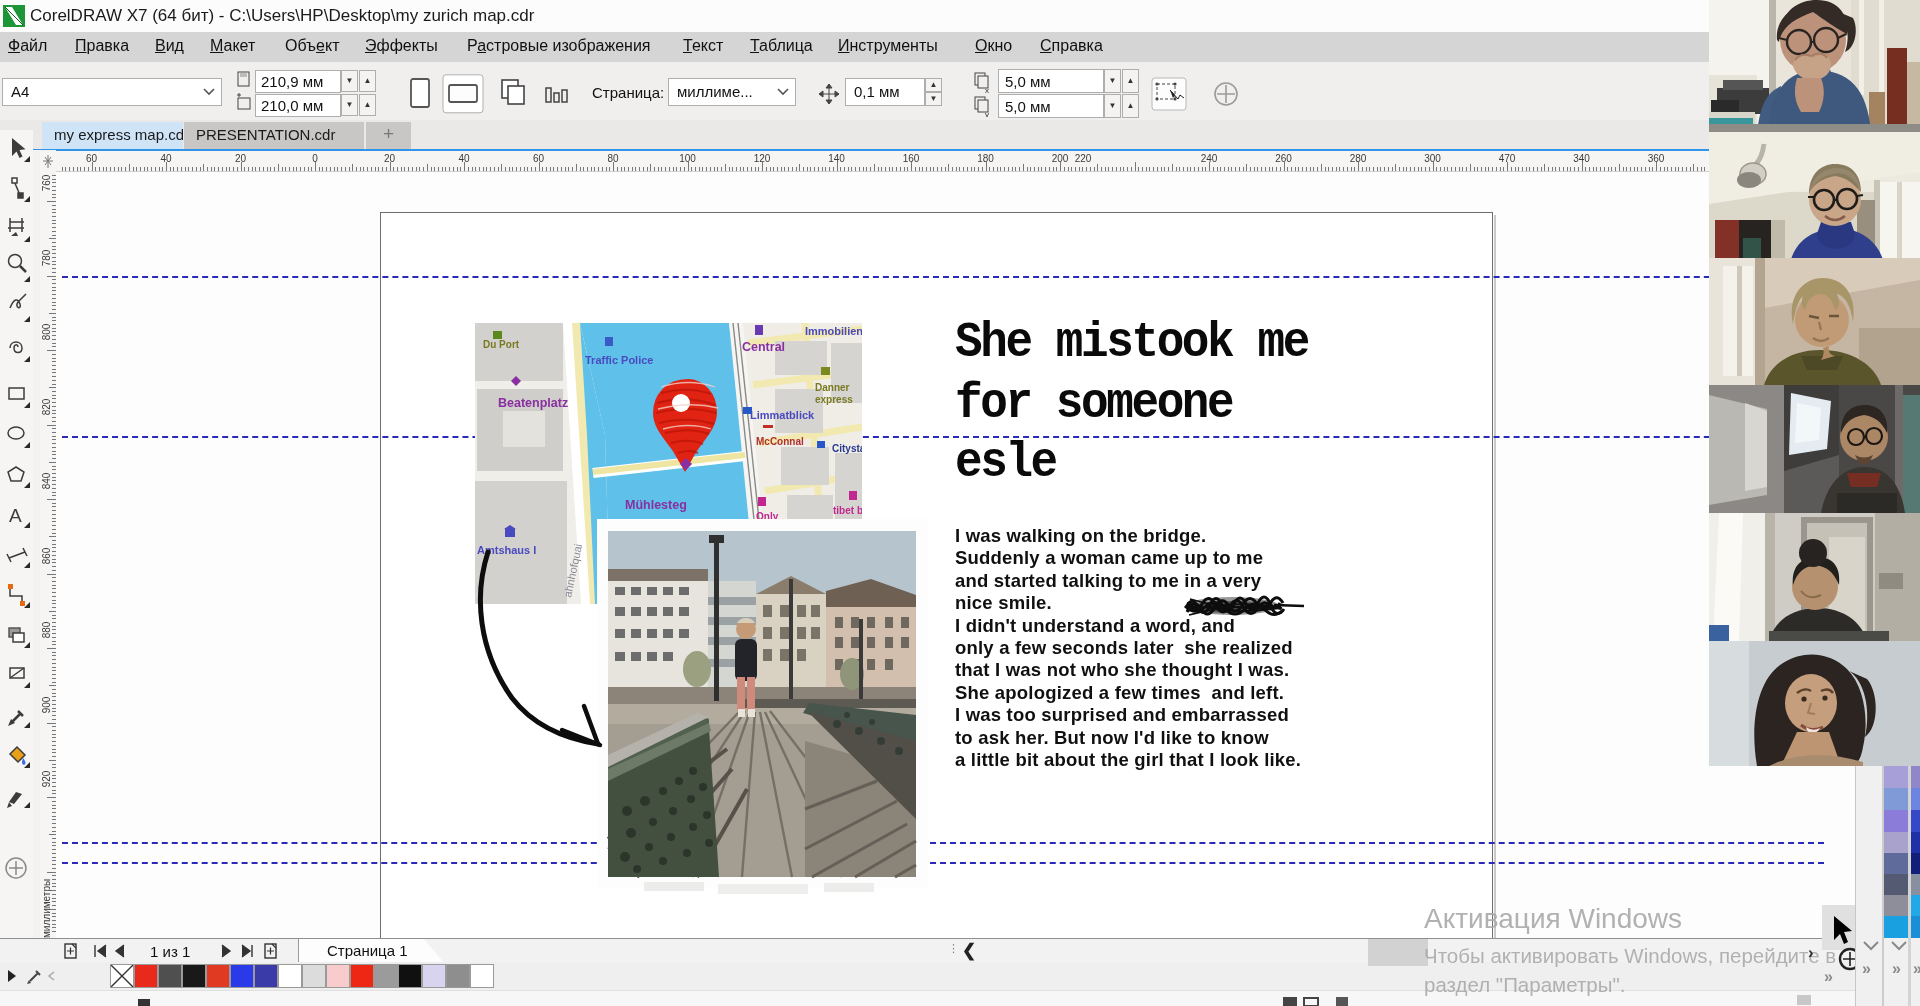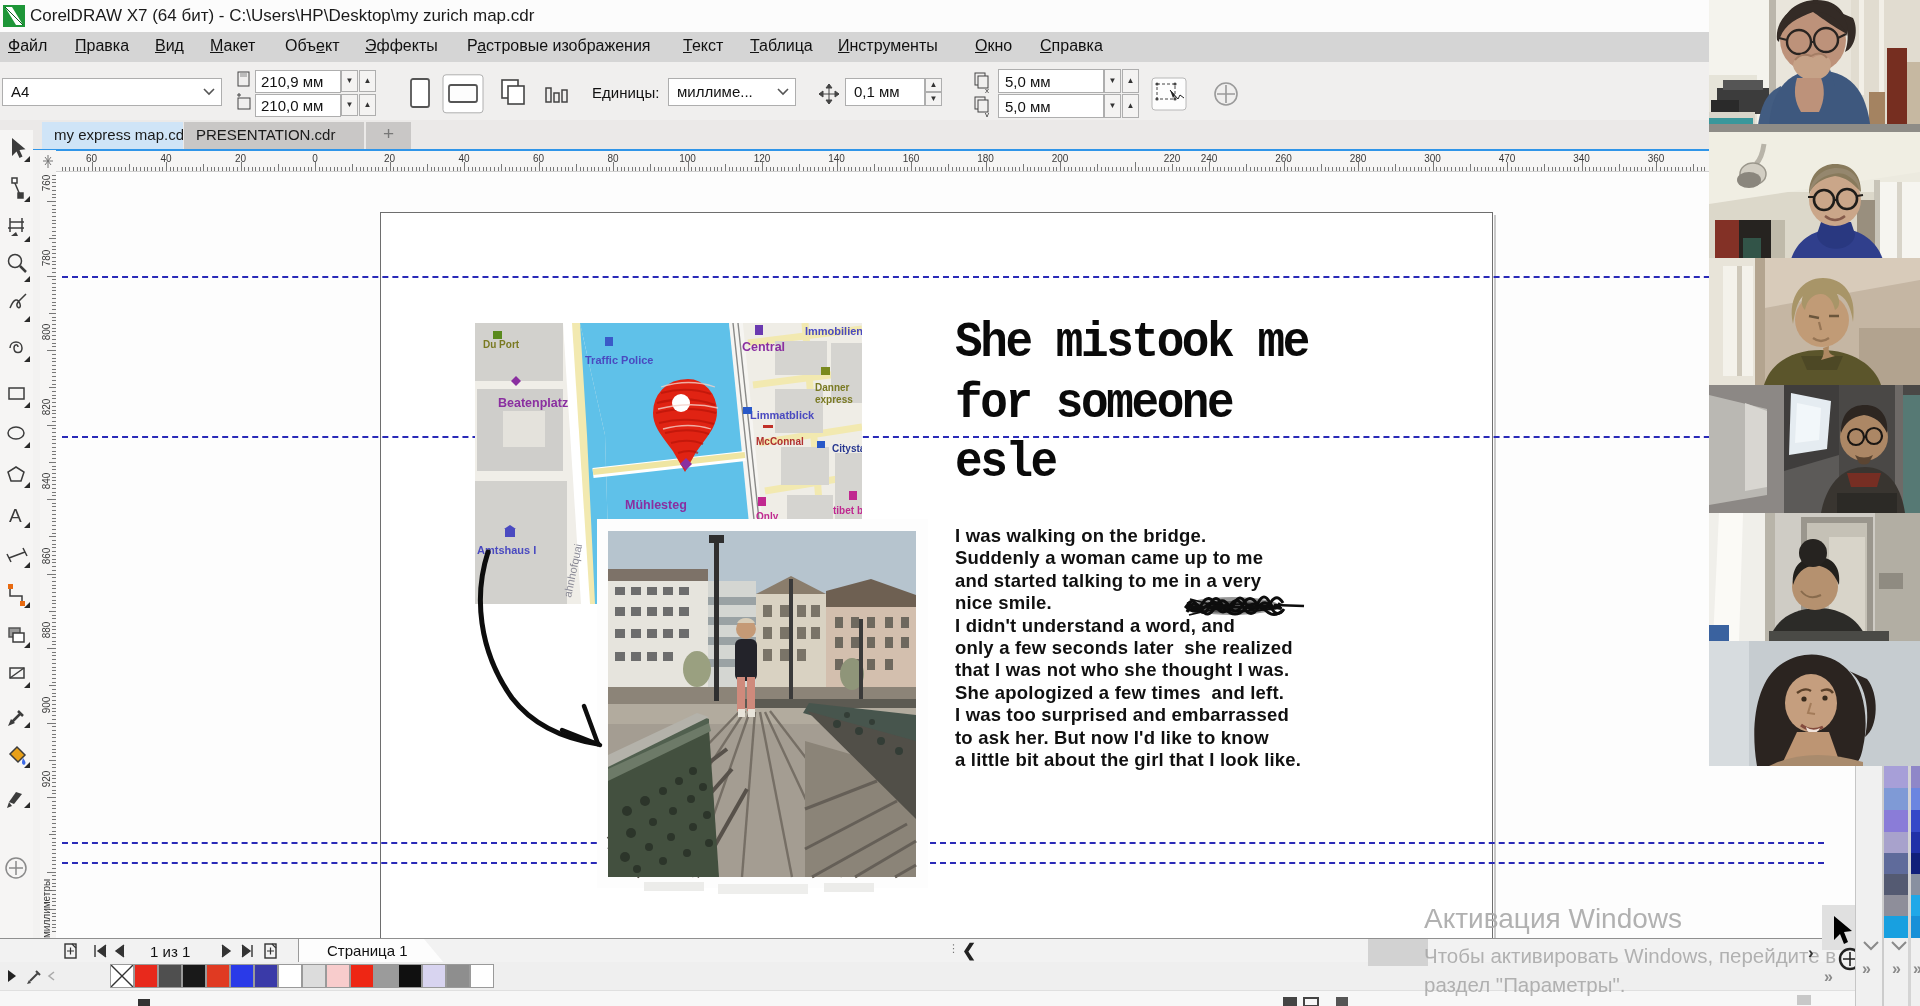--- a/index.html
+++ b/index.html
@@ -111,21 +111,21 @@
     <rect x="38" y="0.8" width="40" height="38" rx="3" fill="#fff" stroke="#b0b0b0"></rect>
     <rect x="44" y="11" width="28" height="17" rx="2" fill="#fdfdfd" stroke="#555" stroke-width="1.8"></rect>
   </svg>
   <svg class="abs" style="left:498px; top:76px;" width="76" height="36" viewBox="0 0 76 36">
     <rect x="4" y="4" width="16" height="18" fill="#fff" stroke="#444" stroke-width="1.6"></rect>
     <rect x="10" y="10" width="16" height="18" fill="#fff" stroke="#444" stroke-width="1.6"></rect>
     <rect x="48" y="12" width="5" height="14" fill="none" stroke="#444" stroke-width="1.5"></rect>
     <rect x="56" y="17" width="5" height="9" fill="none" stroke="#444" stroke-width="1.5"></rect>
     <rect x="64" y="14" width="5" height="12" fill="none" stroke="#444" stroke-width="1.5"></rect>
   </svg>
-  <div class="plabel" style="left:592px; top:84px;">Единицы:</div>
+  <div class="plabel" style="left:592px; top:84px;">Страница:</div>
   <div class="field" style="left:668px; top:78px; width:128px; height:28px; padding:4px 8px;">миллиме...
     <svg style="position:absolute; right:6px; top:9px;" width="12" height="8" viewBox="0 0 12 8">
         <path d="M1 1 L6 6 L11 1" stroke="#555" stroke-width="1.6" fill="none"></path>
       </svg>
   </div>
   <svg class="abs" style="left:817px; top:82px;" width="24" height="24" viewBox="0 0 24 24">
     <path d="M12 2 v20 M2 12 h20 M12 2 l-3 4 h6 z M12 22 l-3 -4 h6 z M2 12 l4 -3 v6 z M22 12 l-4 -3 v6 z" stroke="#444" fill="#444" stroke-width="1"></path>
   </svg>
   <div class="field" style="left:845px; top:78px; width:80px; height:28px; padding:4px 8px;">0,1 мм</div>
   <div class="spinbtn" style="left:925px; top:78px; height:14px; line-height:12px;">▲</div>
@@ -470,21 +470,21 @@
       <div style="position:absolute;left:1045.0px;bottom:0;width:1px;height:4px;background:#777"></div>
       <div style="position:absolute;left:1048.7px;bottom:0;width:1px;height:4px;background:#777"></div>
       <div style="position:absolute;left:1052.4px;bottom:0;width:1px;height:4px;background:#777"></div>
       <div style="position:absolute;left:1056.2px;bottom:0;width:1px;height:4px;background:#777"></div>
       <div style="position:absolute;left:1059.9px;bottom:0;width:1px;height:4px;background:#777"></div>
       <div style="position:absolute;left:1063.6px;bottom:0;width:1px;height:4px;background:#777"></div>
       <div style="position:absolute;left:1067.3px;bottom:0;width:1px;height:4px;background:#777"></div>
       <div style="position:absolute;left:1071.1px;bottom:0;width:1px;height:4px;background:#777"></div>
       <div style="position:absolute;left:1074.8px;bottom:0;width:1px;height:4px;background:#777"></div>
       <div style="position:absolute;left:1078.5px;bottom:0;width:1px;height:9px;background:#777"></div>
-      <div class="hrnum" style="left:1116px">220</div>
+      <div class="hrnum" style="left:1027px">220</div>
       <div style="position:absolute;left:1082.2px;bottom:0;width:1px;height:4px;background:#777"></div>
       <div style="position:absolute;left:1086.0px;bottom:0;width:1px;height:4px;background:#777"></div>
       <div style="position:absolute;left:1089.7px;bottom:0;width:1px;height:4px;background:#777"></div>
       <div style="position:absolute;left:1093.4px;bottom:0;width:1px;height:4px;background:#777"></div>
       <div style="position:absolute;left:1097.1px;bottom:0;width:1px;height:4px;background:#777"></div>
       <div style="position:absolute;left:1100.8px;bottom:0;width:1px;height:4px;background:#777"></div>
       <div style="position:absolute;left:1104.6px;bottom:0;width:1px;height:4px;background:#777"></div>
       <div style="position:absolute;left:1108.3px;bottom:0;width:1px;height:4px;background:#777"></div>
       <div style="position:absolute;left:1112.0px;bottom:0;width:1px;height:4px;background:#777"></div>
       <div style="position:absolute;left:1115.8px;bottom:0;width:1px;height:7px;background:#777"></div>

